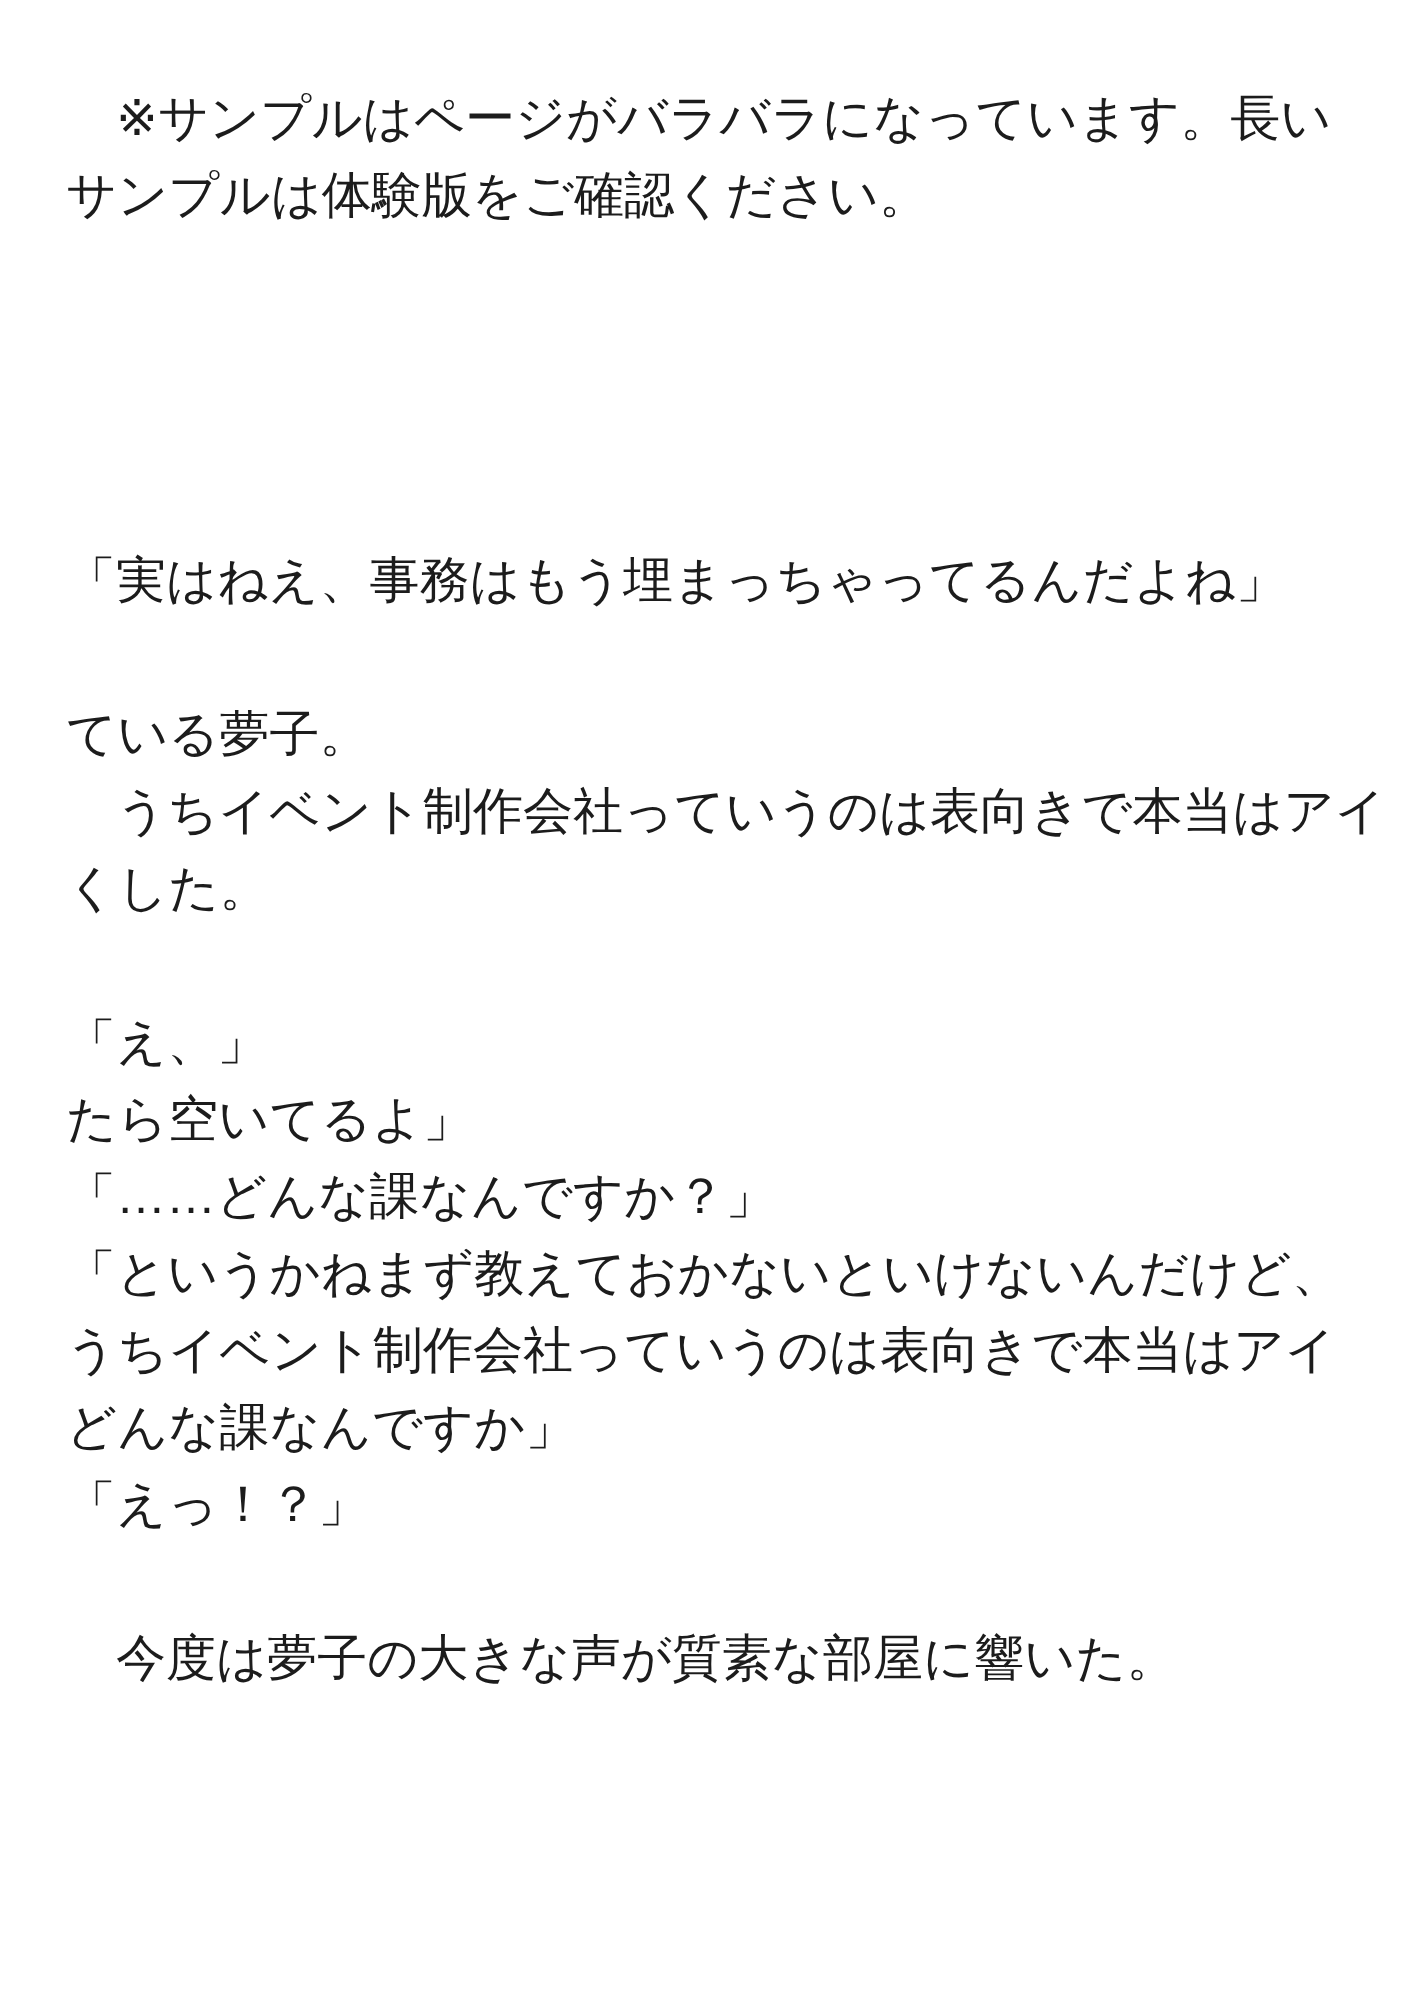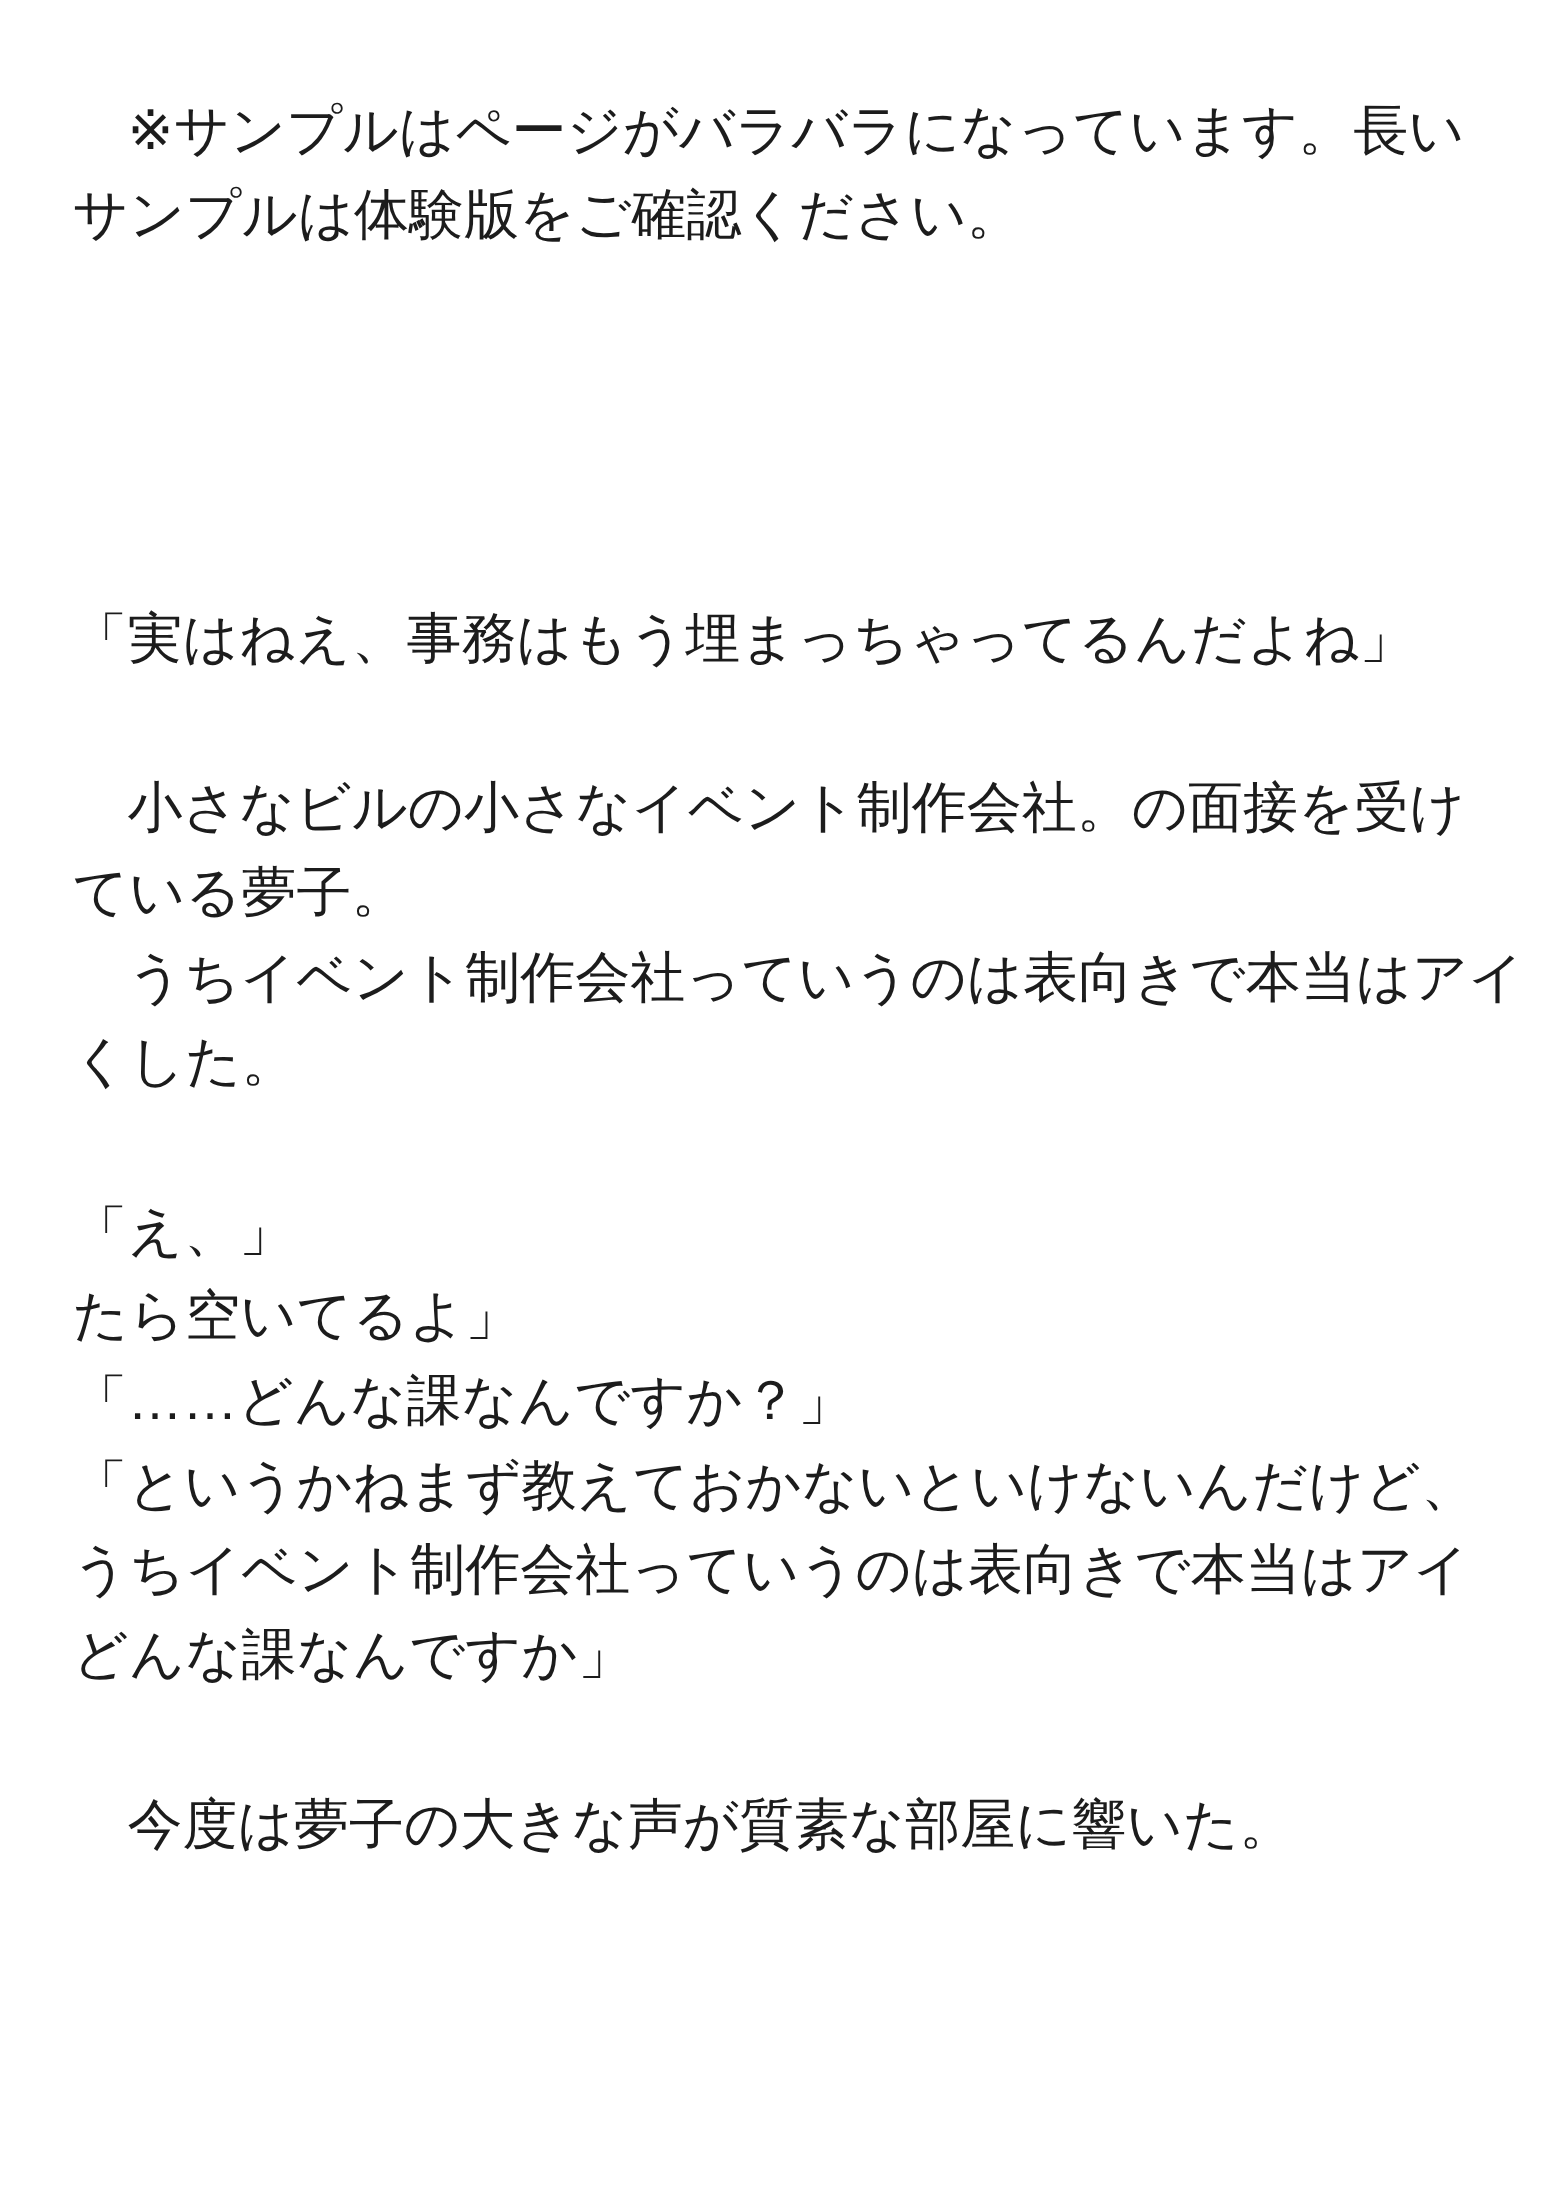--- a/index.html
+++ b/index.html
@@ -40,27 +40,27 @@
 <main class="page">
   <div class="text-body" id="text-container">
       <div class="line indent">※サンプルはページがバラバラになっています。長い</div>
       <div class="line">サンプルは体験版をご確認ください。</div>
       <div class="line"></div>
       <div class="line"></div>
       <div class="line"></div>
       <div class="line"></div>
       <div class="line">「実はねえ、事務はもう埋まっちゃってるんだよね」</div>
       <div class="line"></div>
-      <div class="line indent">小さなビルの小さなイベント制作会社。の面接を受け</div>
       <div class="line">ている夢子。</div>
       <div class="line indent">うちイベント制作会社っていうのは表向きで本当はアイ</div>
       <div class="line">くした。</div>
       <div class="line"></div>
       <div class="line">「え、」</div>
       <div class="line">たら空いてるよ」</div>
       <div class="line">「……どんな課なんですか？」</div>
       <div class="line">「というかねまず教えておかないといけないんだけど、</div>
       <div class="line">うちイベント制作会社っていうのは表向きで本当はアイ</div>
       <div class="line">どんな課なんですか」</div>
+      <div class="line">「えっ！？」</div>
       <div class="line"></div>
       <div class="line indent">今度は夢子の大きな声が質素な部屋に響いた。</div>
     </div>
 </main>
 
 </body></html>

